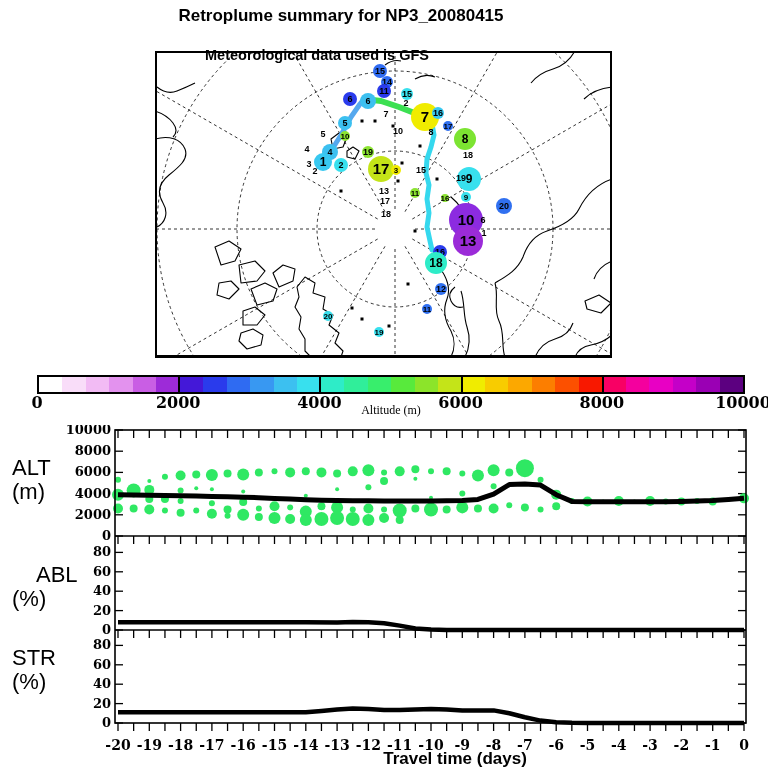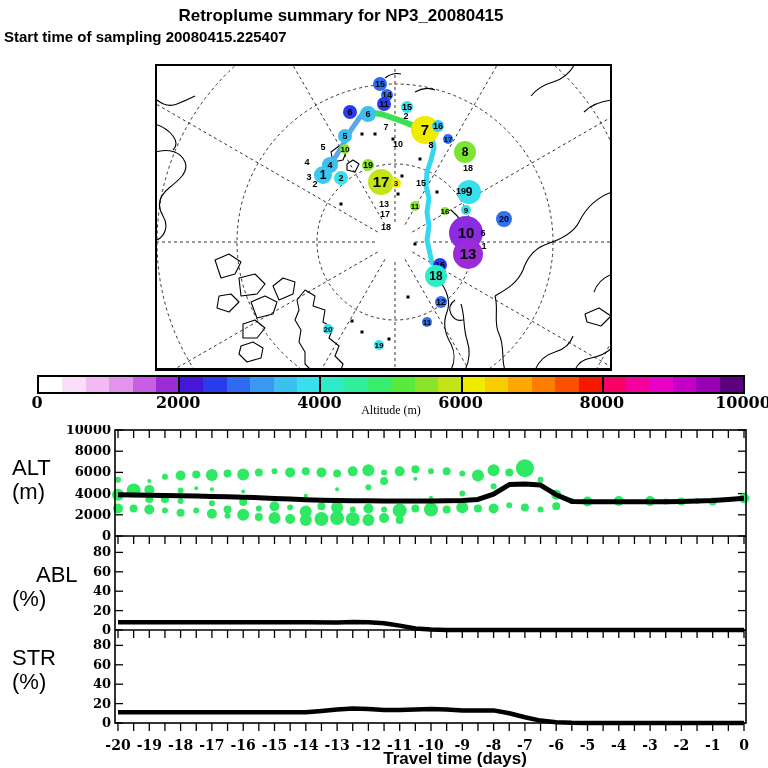--- a/index.html
+++ b/index.html
@@ -3,21 +3,21 @@
 <meta charset="utf-8">
 <style>
   html,body{margin:0;padding:0;background:#fff;}
   #page{position:relative;width:768px;height:768px;background:#fff;overflow:hidden;
         font-family:"Liberation Sans",sans-serif;color:#000;padding-left:28px;}
   .hdr{position:absolute;font-weight:bold;white-space:nowrap;}
   #title{top:6px;left:0;width:682px;text-align:center;font-size:17px;}
   #sub-left{top:28px;left:4px;font-size:15px;}
   #sub-right{top:28px;right:4px;font-size:15px;}
   #metline{top:47px;left:117px;width:400px;text-align:center;font-size:14.5px;}
-  #map-wrap{position:absolute;left:155px;top:64px;width:541px;height:307px;}
+  #map-wrap{position:absolute;left:155px;top:51px;width:541px;height:307px;}
   #colorbar-blocks{position:absolute;left:37px;top:375px;width:708px;height:19px;
        border:2px solid #000;box-sizing:border-box;display:flex;}
   #colorbar-blocks .blk{flex:1 1 auto;height:100%;}
   .cb-sep{position:absolute;top:375px;width:2px;height:19px;background:#000;}
   #cb-ticks{position:absolute;left:0;top:393px;width:768px;height:18px;}
   #cb-ticks span{position:absolute;transform:translateX(-50%);
        font-family:"DejaVu Serif",serif;font-weight:bold;font-size:16px;}
   #cb-title{position:absolute;left:37px;top:403px;width:708px;text-align:center;
        font-family:Liberation Serif, serif;font-size:12px;}
   .axlab{position:absolute;font-weight:normal;font-size:22px;left:12px;letter-spacing:0px;}
@@ -26,21 +26,21 @@
        font-weight:bold;font-size:17px;}
   svg text{font-family:"Liberation Sans",sans-serif;}
   svg .tick-num{font-family:"DejaVu Serif",serif;font-weight:bold;}
 </style>
 </head>
 <body>
 
 <div id="page">
 
   <div id="title" class="hdr">Retroplume summary for NP3_20080415</div>
-  <div id="sub-left" class="hdr">Start time of sampling 20080415.225407</div>
+  <div id="metline" class="hdr">Meteorological data used is GFS</div>
 
   <div id="map-wrap">
     <svg id="map-svg" width="457" height="307" viewBox="0 0 457 307">
         <defs>
           <clipPath id="mapclip">
             <rect x="0" y="0" width="457" height="307"></rect>
           </clipPath>
         </defs>
         <g clip-path="url(#mapclip)">
           <circle cx="240" cy="178" r="78" fill="none" stroke="#000" stroke-width="0.8" stroke-dasharray="3,3"></circle>

